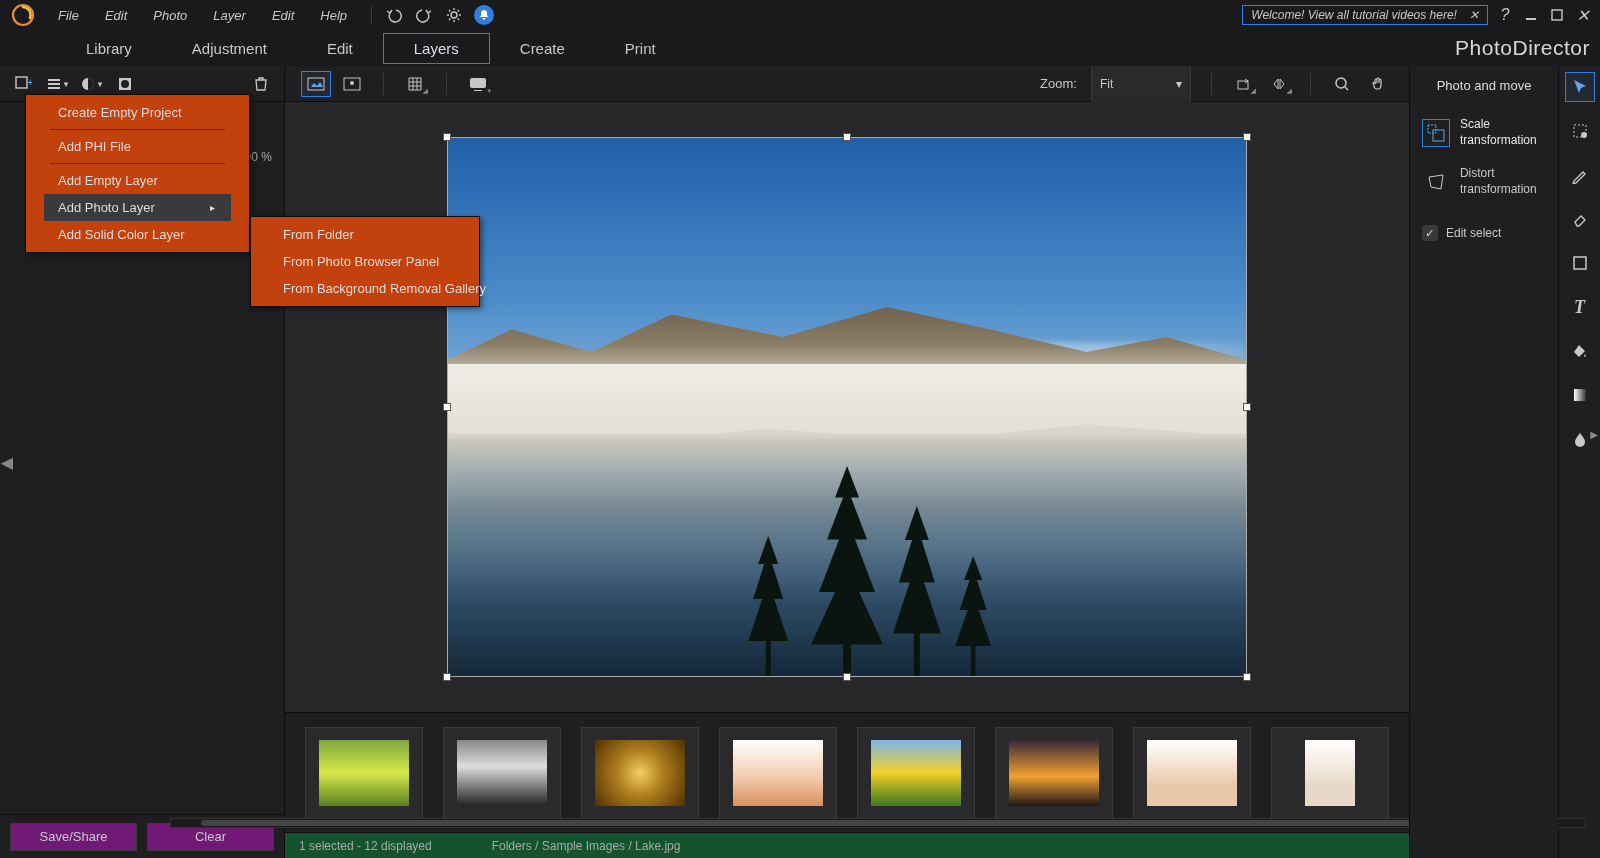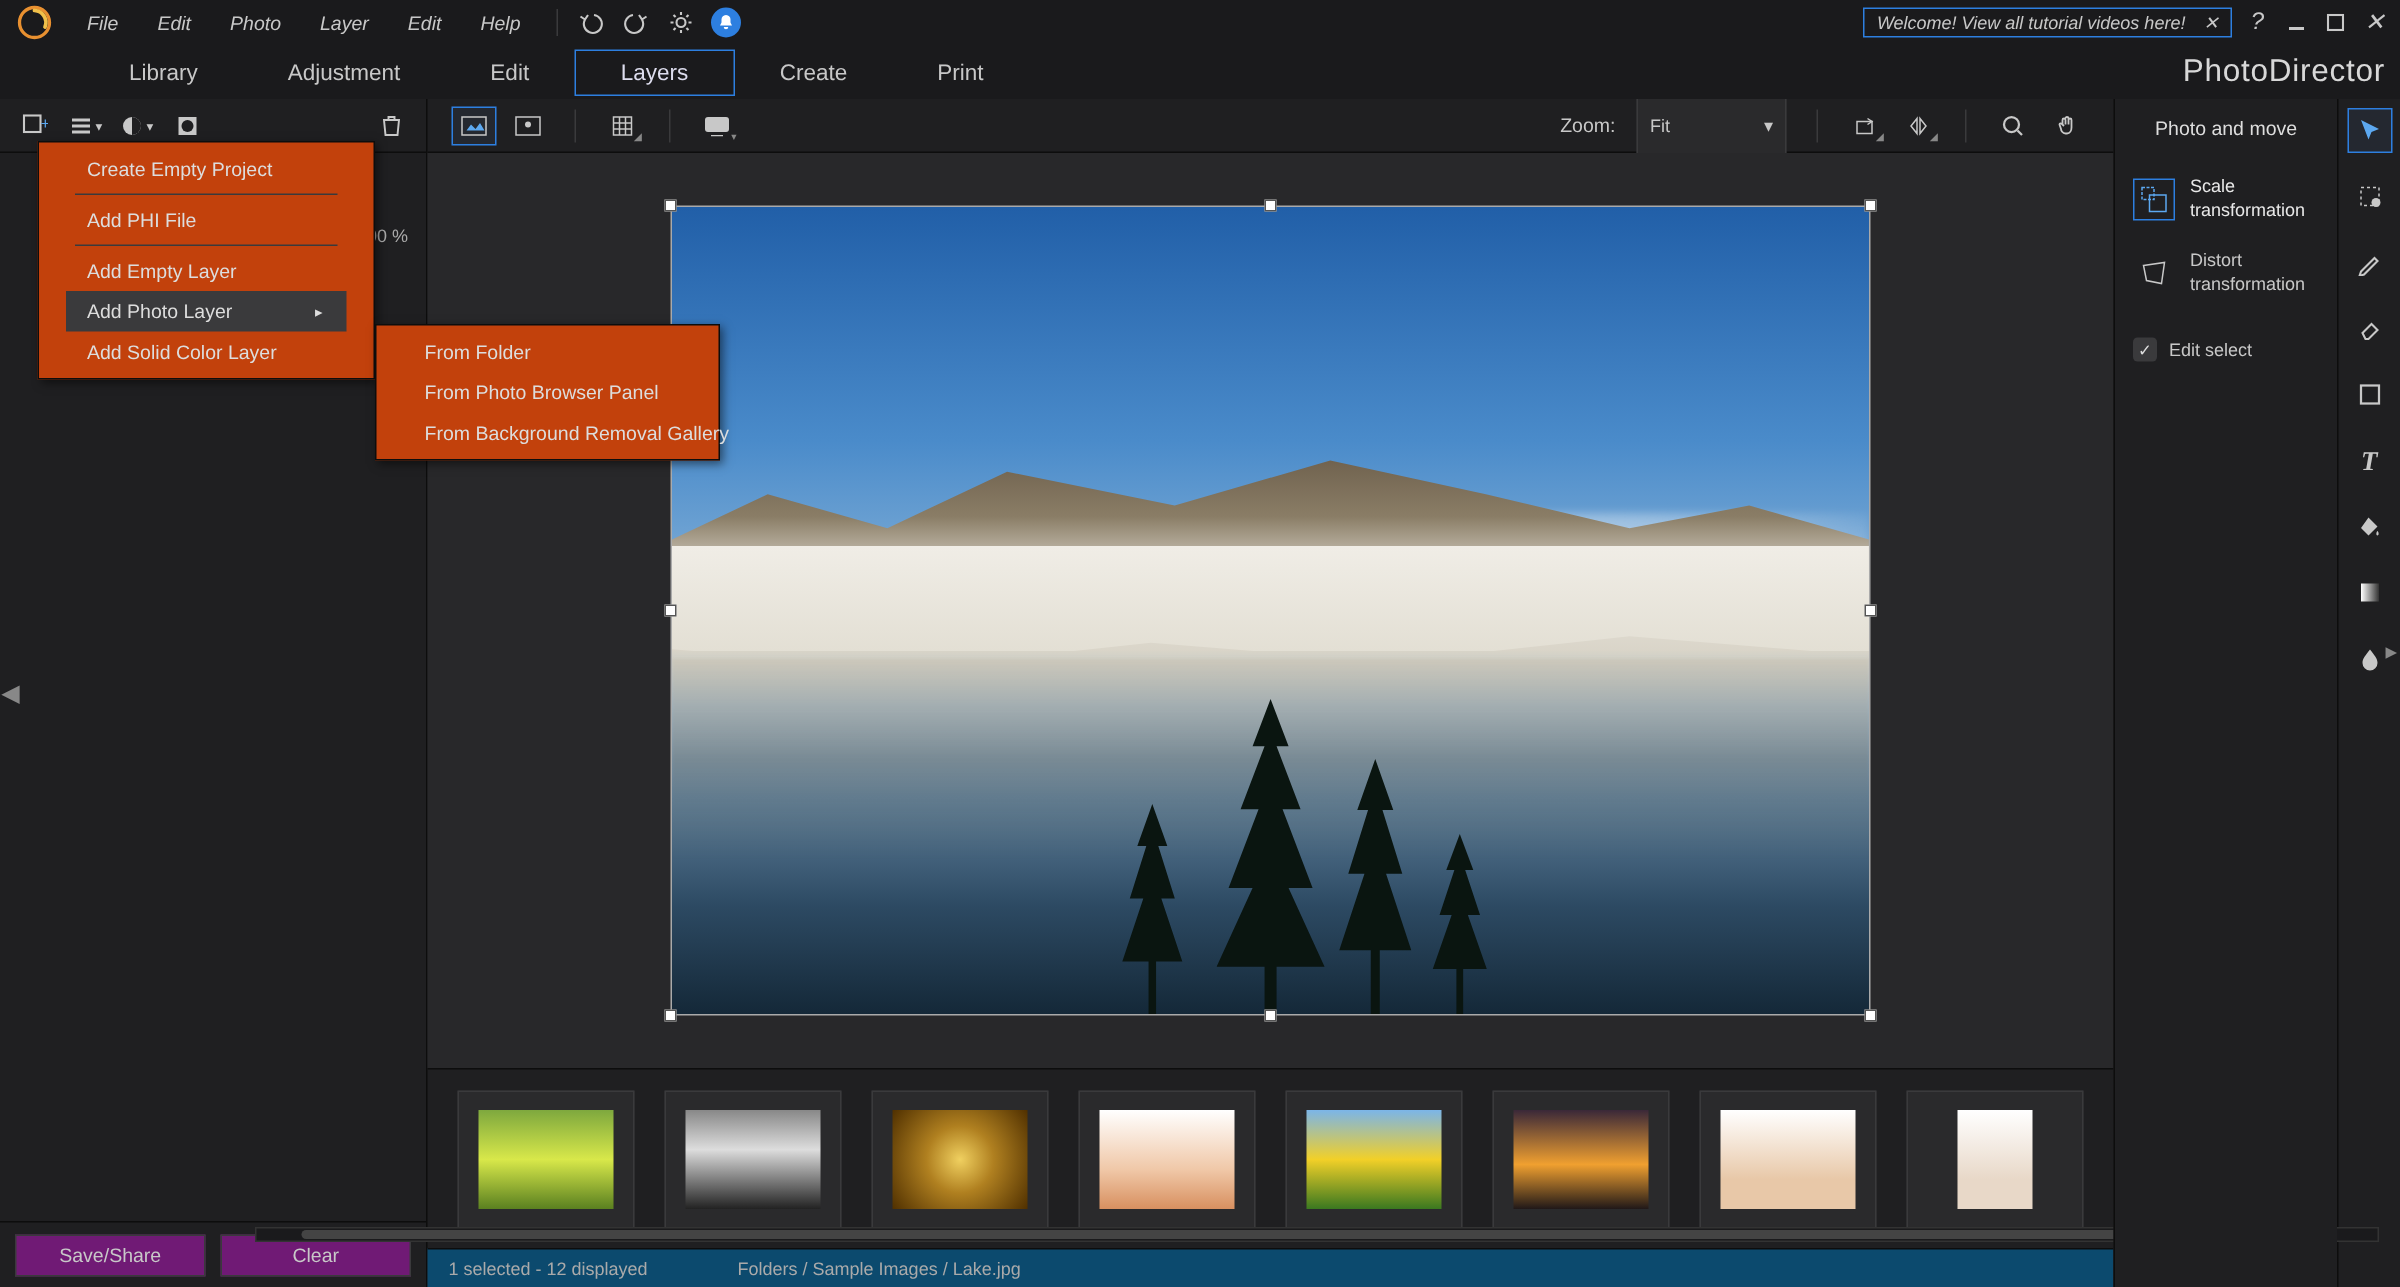--- a/index.html
+++ b/index.html
@@ -76,21 +76,21 @@
 .thumb-img { width: 90px; height: 66px; }
 .t1 { background: linear-gradient(to bottom, #7ea83e 0%, #d8e84a 50%, #5a8020 100%); }
 .t2 { background: linear-gradient(to bottom, #888 0%, #ddd 40%, #222 100%); }
 .t3 { background: radial-gradient(circle at 50% 50%, #f0d060 0%, #b08020 40%, #503000 100%); }
 .t4 { background: linear-gradient(to bottom, #fff 0%, #f0c8a8 60%, #d89060 100%); }
 .t5 { background: linear-gradient(to bottom, #7bb5e8 0%, #f2d028 50%, #3a7820 100%); }
 .t6 { background: linear-gradient(to bottom, #3a2838 0%, #f0a030 55%, #201818 100%); }
 .t7 { background: linear-gradient(to bottom, #fff 0%, #e8c8a8 70%); }
 .t8 { background: linear-gradient(to bottom, #fff 0%, #e8d8c8 70%); width:50px; }
 
-.statusbar { height: 26px; background: #0c4a6e; border-top: 1px solid #0d0d0d; display: flex; align-items: center; padding: 0 14px; font-size: 12px; color: #aaa; gap: 60px; position:relative;}
+.statusbar { height: 26px; background: #14532d; border-top: 1px solid #0d0d0d; display: flex; align-items: center; padding: 0 14px; font-size: 12px; color: #aaa; gap: 60px; position:relative;}
 .status-scrollbar { position:absolute; left:170px; right:14px; bottom:30px; height:10px; background:#1a1a1c; border:1px solid #333;}
 .status-scrollthumb { position:absolute; left:30px; right:120px; top:1px; bottom:1px; background:#444; border-radius:3px;}
 
 .right-panel { width: 156px; background: #1f1f21; border-left: 1px solid #0d0d0d; padding: 8px 10px; display: flex; flex-direction: column; gap: 10px; position:relative;}
 .rp-title { font-size: 13px; text-align: center; padding: 4px 0 10px; color: #ddd; }
 .rp-item { display: flex; align-items: center; gap: 10px; padding: 4px 2px; }
 .rp-icon { width: 28px; height: 28px; border: 1px solid transparent; display: flex; align-items: center; justify-content: center; }
 .rp-item.active .rp-icon { border-color: #2d7fe0; }
 .rp-label { font-size: 12px; line-height: 1.3; color: #c8c8c8; }
 .rp-item.active .rp-label { color: #e8e8e8; }

